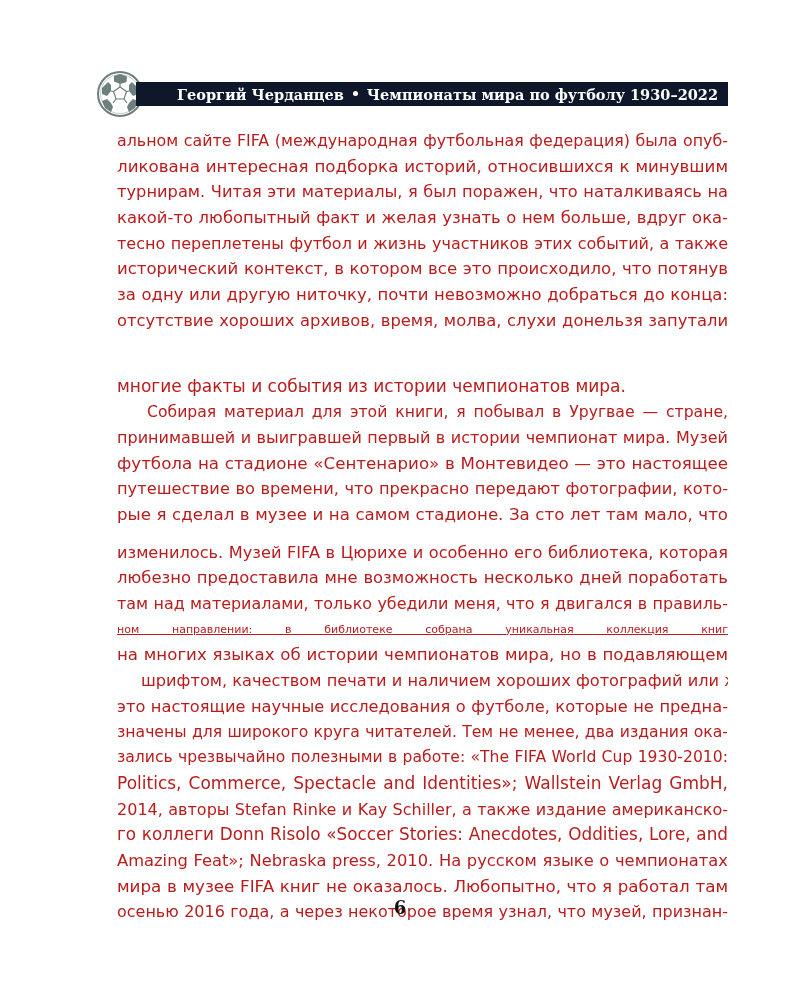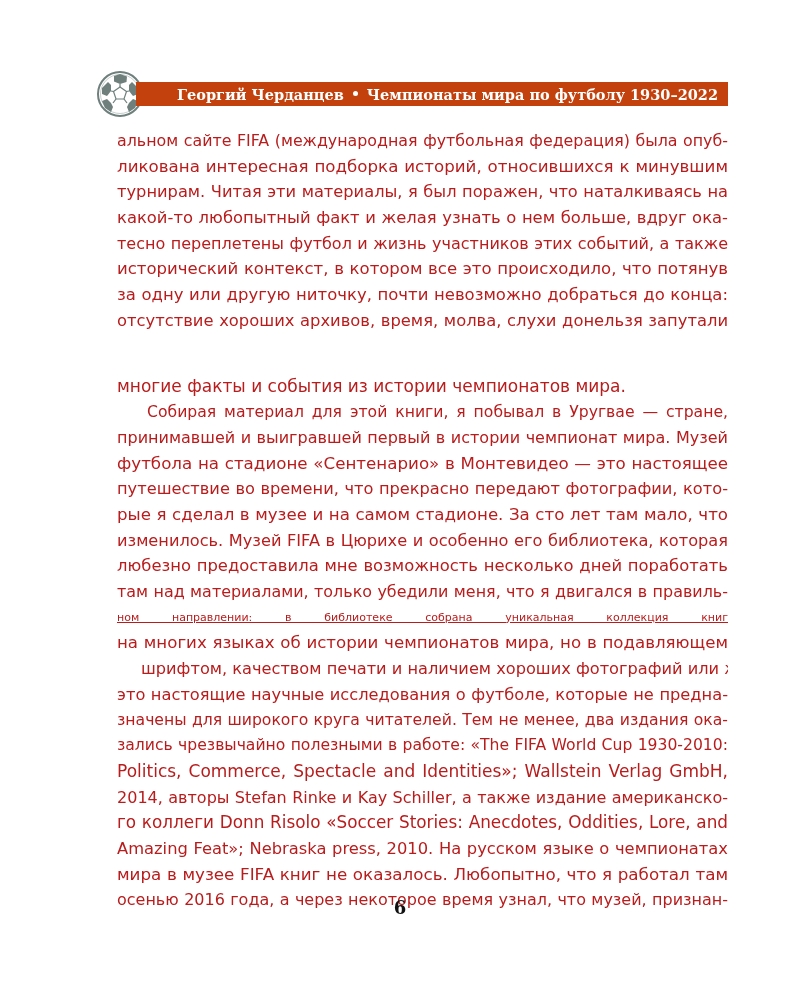--- a/index.html
+++ b/index.html
@@ -21,21 +21,21 @@
       top: 70px;
       width: 636px;
       height: 48px;
     }
     .header-bar {
       position: absolute;
       left: 40px;
       top: 12px;
       width: 592px;
       height: 24px;
-      background: #c2410c;
+      background: #0f172a;
       display: flex;
       align-items: center;
       justify-content: flex-end;
       padding-right: 10px;
       box-sizing: border-box;
     }
     .header-text {
       font-family: "DejaVu Serif", "Liberation Serif", serif;
       font-weight: bold;
       font-size: 14.5px;
@@ -137,21 +137,21 @@
     <span class="line" style="white-space: nowrap; font-size: 16.4834px; line-height: 25.7px;">за одну или другую ниточку, почти невозможно добраться до конца:</span>
     <span class="line" style="white-space: nowrap; font-size: 16.353px; line-height: 25.7px;">отсутствие хороших архивов, время, молва, слухи донельзя запутали</span>
     <span class="line last" style="white-space: nowrap;">многие факты и события из истории чемпионатов мира.</span>
   </div>
   <div>
     <span class="line indent" style="white-space: nowrap; font-size: 15.6592px; line-height: 25.7px;">Собирая материал для этой книги, я побывал в Уругвае — стране,</span>
     <span class="line" style="white-space: nowrap; font-size: 16.0234px; line-height: 25.7px;">принимавшей и выигравшей первый в истории чемпионат мира. Музей</span>
     <span class="line" style="white-space: nowrap; font-size: 16.6964px; line-height: 25.7px;">футбола на стадионе «Сентенарио» в Монтевидео — это настоящее</span>
     <span class="line" style="white-space: nowrap; font-size: 16.2246px; line-height: 25.7px;">путешествие во времени, что прекрасно передают фотографии, кото-</span>
     <span class="line" style="white-space: nowrap; font-size: 16.6426px; line-height: 25.7px;">рые я сделал в музее и на самом стадионе. За сто лет там мало, что</span>
-    <span class="line" style="white-space: nowrap; font-size: 16.1992px; line-height: 25.7px;">изменилось. Музей FIFA в Цюрихе и особенно его библиотека, которая</span>
+    <span class="line" style="white-space: nowrap; font-size: 16.1992px; line-height: 25.7px; margin-top: 12px;">изменилось. Музей FIFA в Цюрихе и особенно его библиотека, которая</span>
     <span class="line" style="white-space: nowrap; font-size: 16.4049px; line-height: 25.7px;">любезно предоставила мне возможность несколько дней поработать</span>
     <span class="line" style="white-space: nowrap; font-size: 15.9492px; line-height: 25.7px;">там над материалами, только убедили меня, что я двигался в правиль-</span>
     <span class="line" style="white-space: nowrap; font-size: 11px; line-height: 25.7px; text-decoration: underline;">ном направлении: в библиотеке собрана уникальная коллекция книг</span>
     <span class="line" style="white-space: nowrap; font-size: 16.6426px; line-height: 25.7px;">на многих языках об истории чемпионатов мира, но в подавляющем</span>
     <span class="line" style="white-space: nowrap; font-size: 16.1992px; line-height: 25.7px; margin-left: 24px;">шрифтом, качеством печати и наличием хороших фотографий или же</span>
     <span class="line" style="white-space: nowrap; font-size: 16.2501px; line-height: 25.7px;">это настоящие научные исследования о футболе, которые не предна-</span>
     <span class="line" style="white-space: nowrap; font-size: 15.6592px; line-height: 25.7px;">значены для широкого круга читателей. Тем не менее, два издания ока-</span>
     <span class="line" style="white-space: nowrap; font-size: 15.6119px; line-height: 25.7px;">зались чрезвычайно полезными в работе: «The FIFA World Cup 1930-2010:</span>
     <span class="line" style="white-space: nowrap;">Politics, Commerce, Spectacle and Identities»; Wallstein Verlag GmbH,</span>
     <span class="line" style="white-space: nowrap; font-size: 16.0234px; line-height: 25.7px;">2014, авторы Stefan Rinke и Kay Schiller, а также издание американско-</span>

